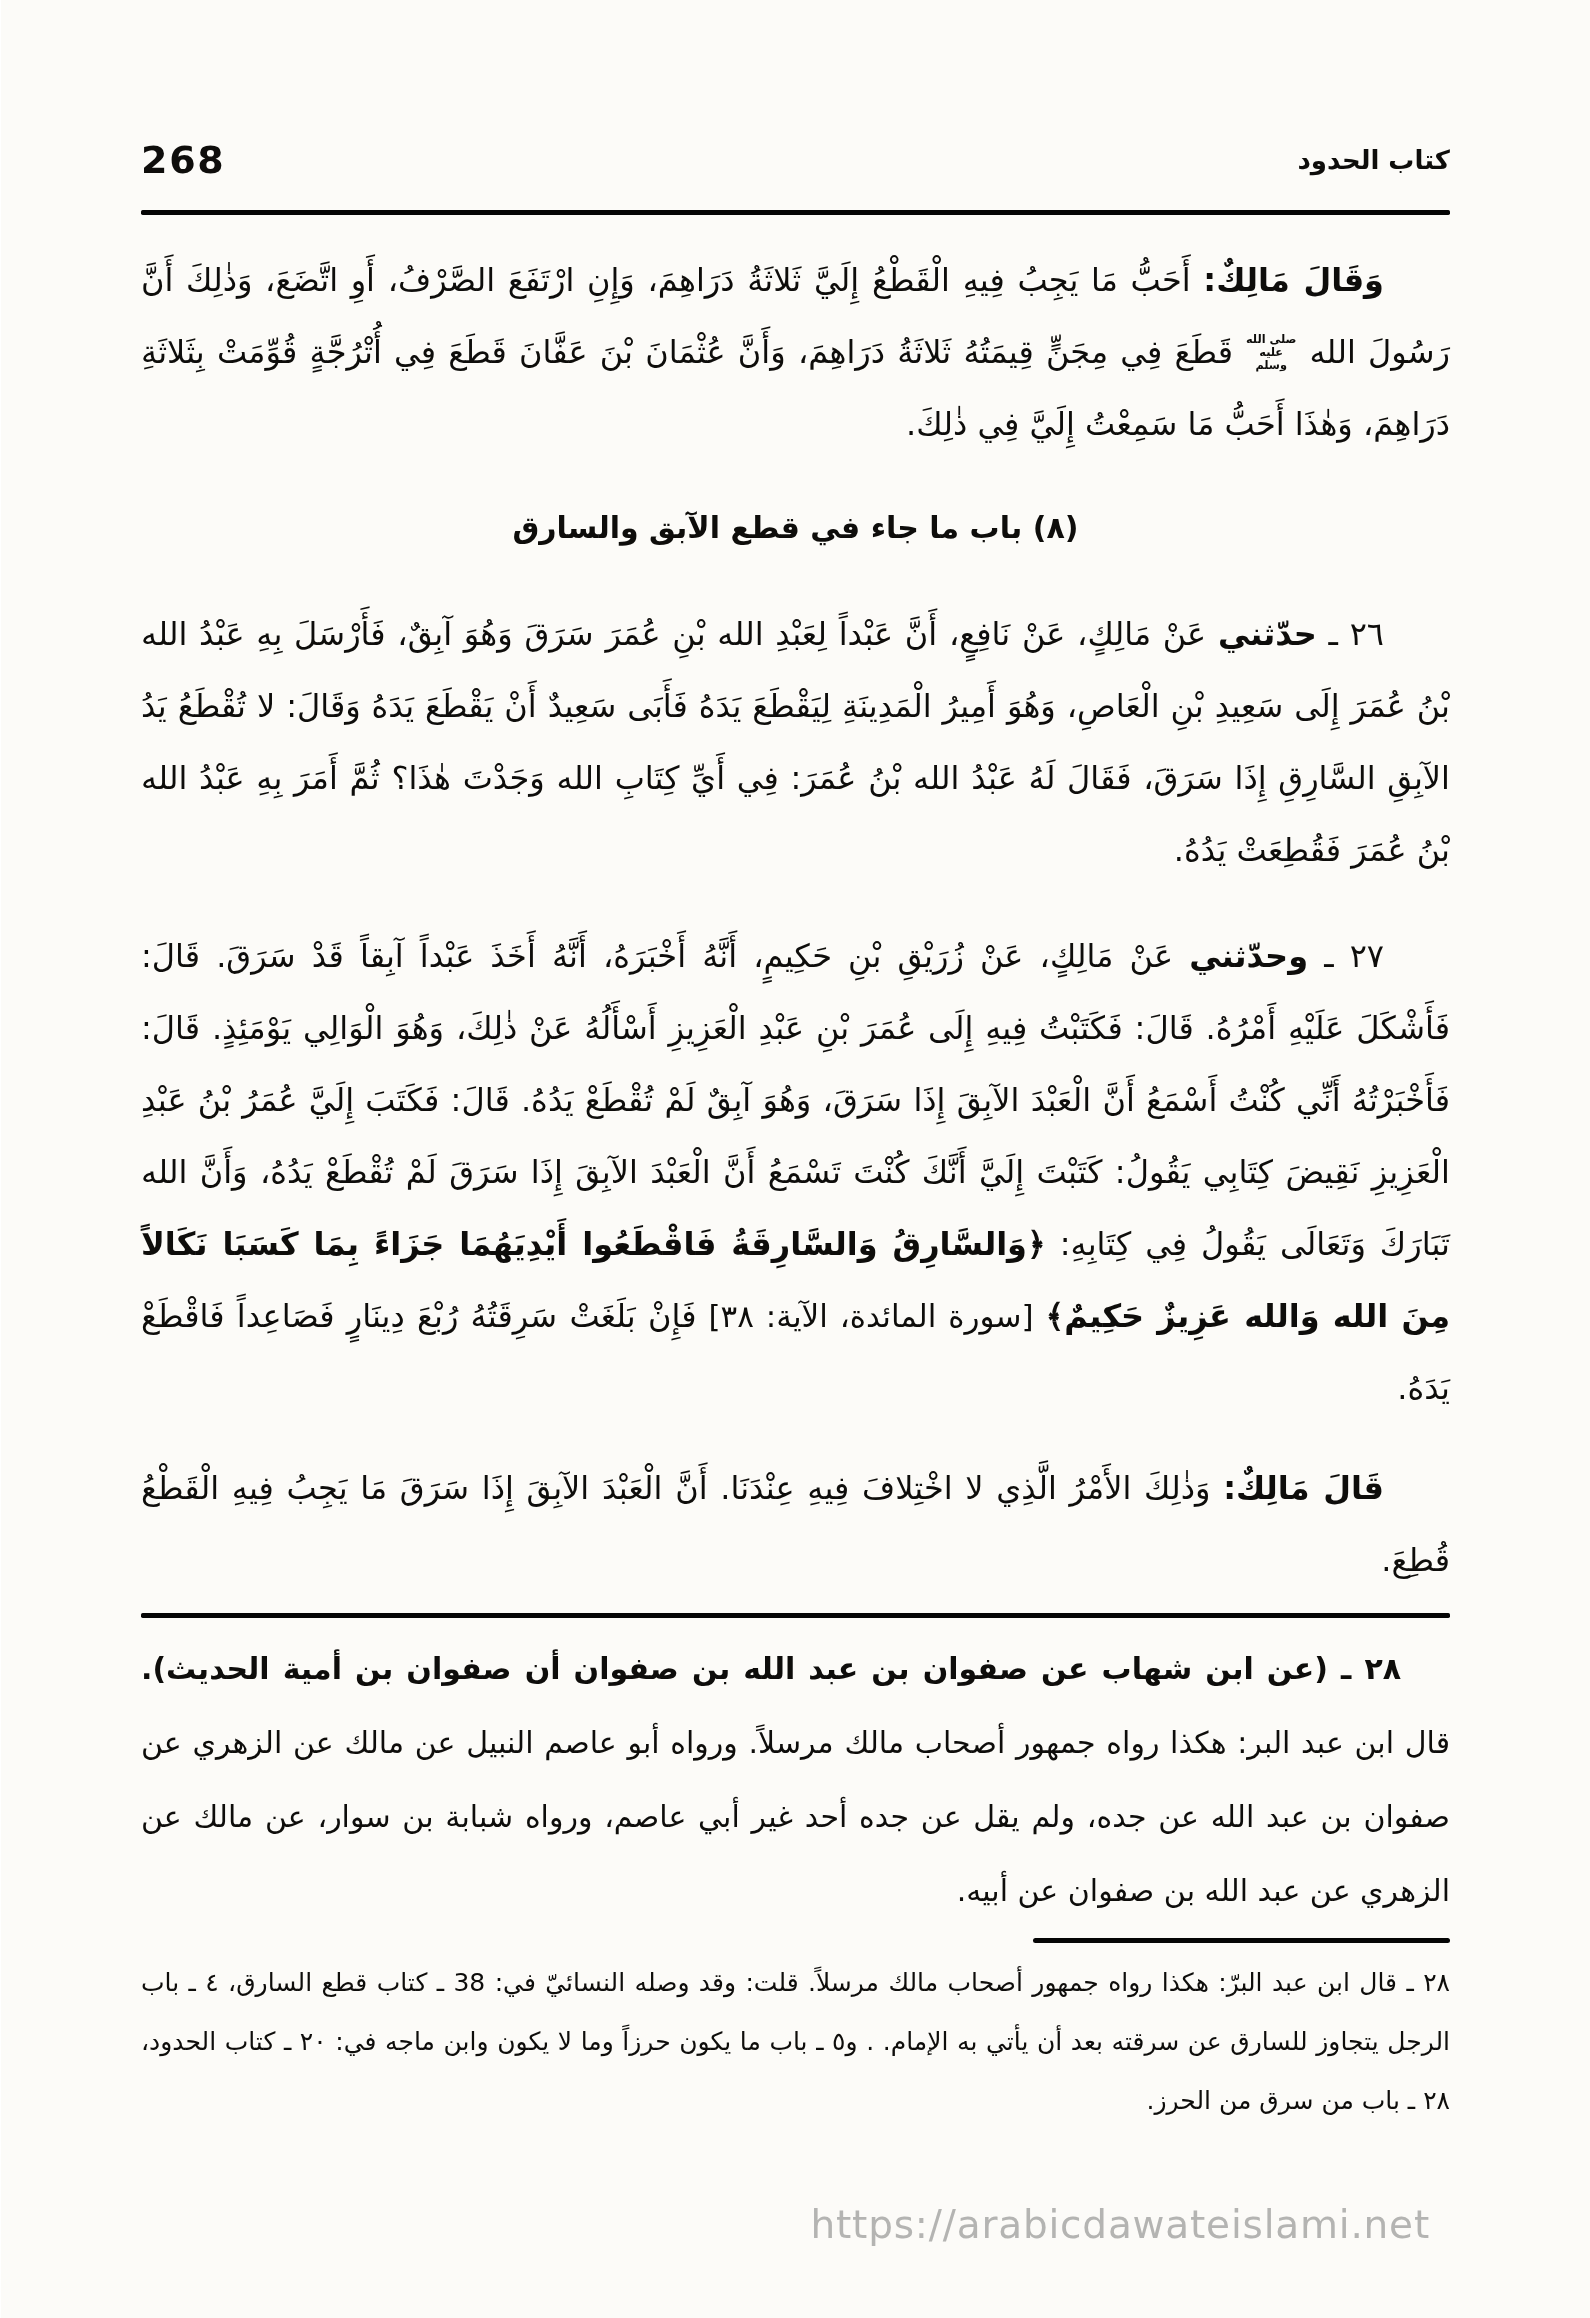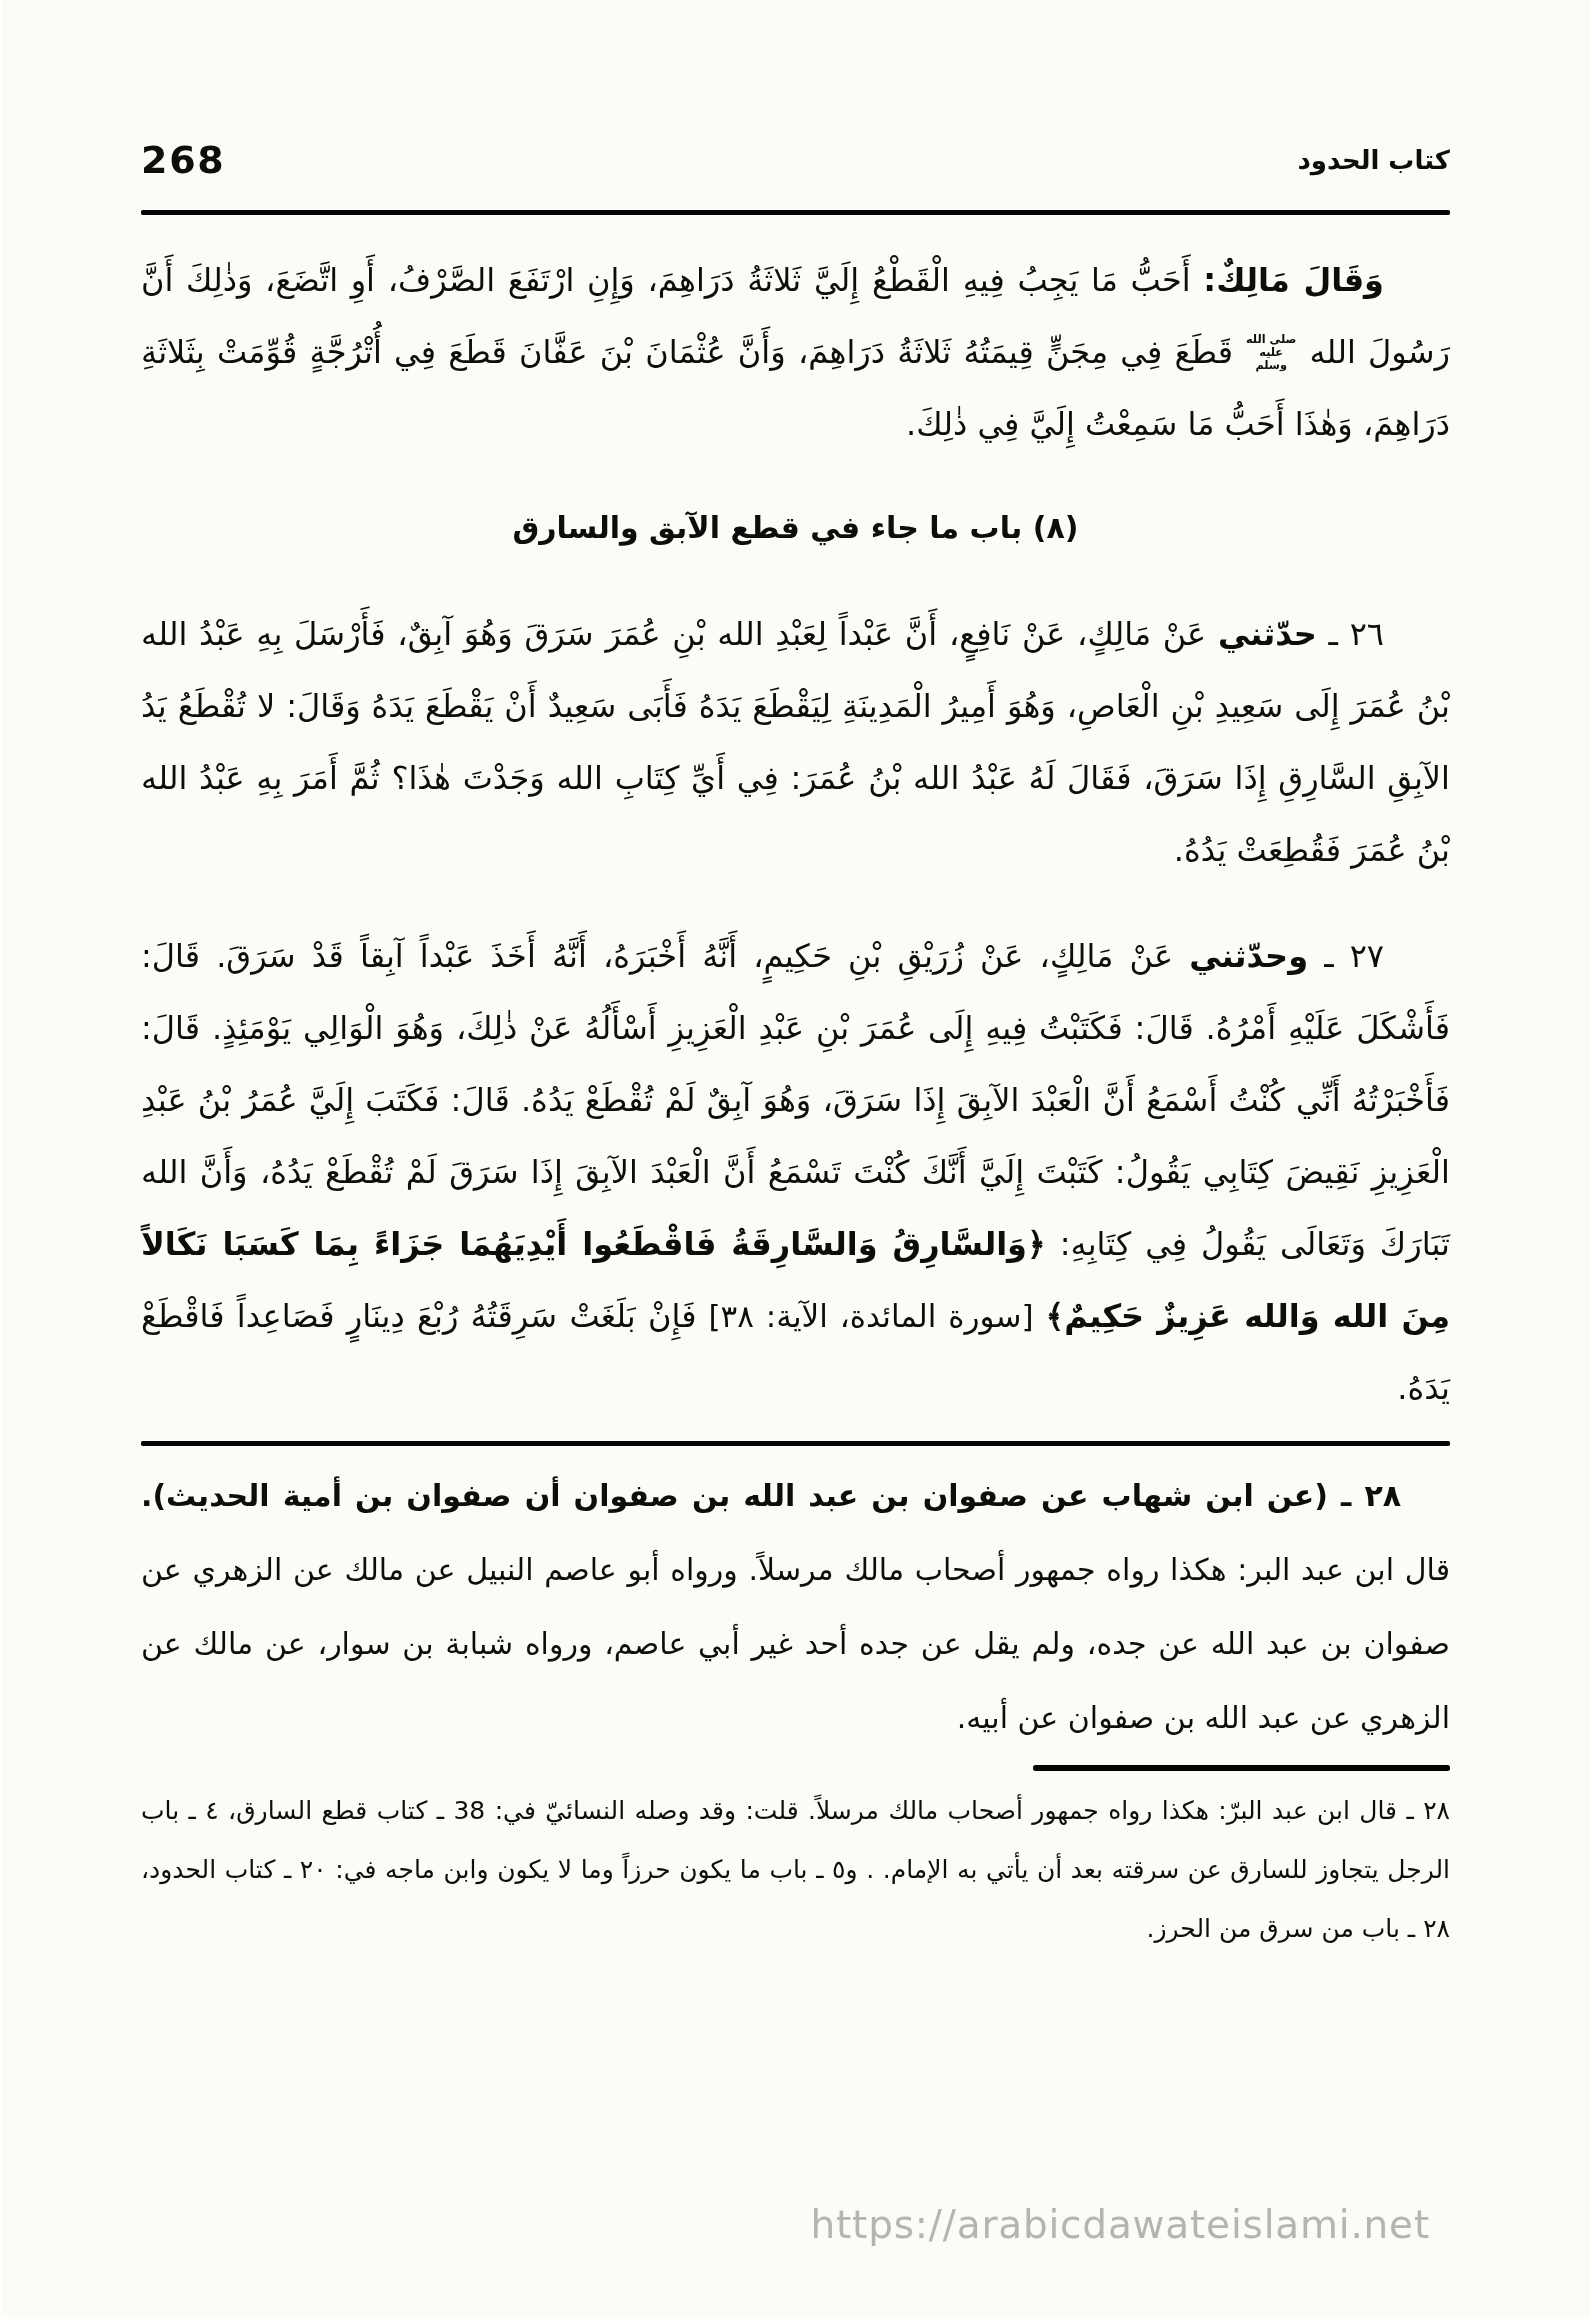--- a/index.html
+++ b/index.html
@@ -138,20 +138,21 @@
 
     <p class="main-text indent p-opening"><b class="opener">وَقَالَ مَالِكٌ:</b><span> أَحَبُّ مَا يَجِبُ فِيهِ الْقَطْعُ إِلَيَّ ثَلاثَةُ دَرَاهِمَ، وَإِنِ ارْتَفَعَ الصَّرْفُ، أَوِ اتَّضَعَ، وَذٰلِكَ أَنَّ رَسُولَ الله </span><span class="salawat">صلى الله عليه وسلم</span><span> قَطَعَ فِي مِجَنٍّ قِيمَتُهُ ثَلاثَةُ دَرَاهِمَ، وَأَنَّ عُثْمَانَ بْنَ عَفَّانَ قَطَعَ فِي أُتْرُجَّةٍ قُوِّمَتْ بِثَلاثَةِ دَرَاهِمَ، وَهٰذَا أَحَبُّ مَا سَمِعْتُ إِلَيَّ فِي ذٰلِكَ.</span></p>
 
     <h1 class="chapter">(٨) باب ما جاء في قطع الآبق والسارق</h1>
 
     <p class="main-text indent p-h26"><span>٢٦ ـ </span><b class="opener">حدّثني</b><span> عَنْ مَالِكٍ، عَنْ نَافِعٍ، أَنَّ عَبْداً لِعَبْدِ الله بْنِ عُمَرَ سَرَقَ وَهُوَ آبِقٌ، فَأَرْسَلَ بِهِ عَبْدُ الله بْنُ عُمَرَ إِلَى سَعِيدِ بْنِ الْعَاصِ، وَهُوَ أَمِيرُ الْمَدِينَةِ لِيَقْطَعَ يَدَهُ فَأَبَى سَعِيدٌ أَنْ يَقْطَعَ يَدَهُ وَقَالَ: لا تُقْطَعُ يَدُ الآبِقِ السَّارِقِ إِذَا سَرَقَ، فَقَالَ لَهُ عَبْدُ الله بْنُ عُمَرَ: فِي أَيِّ كِتَابِ الله وَجَدْتَ هٰذَا؟ ثُمَّ أَمَرَ بِهِ عَبْدُ الله بْنُ عُمَرَ فَقُطِعَتْ يَدُهُ.</span></p>
 
     <p class="main-text indent p-h27"><span>٢٧ ـ </span><b class="opener">وحدّثني</b><span> عَنْ مَالِكٍ، عَنْ زُرَيْقِ بْنِ حَكِيمٍ، أَنَّهُ أَخْبَرَهُ، أَنَّهُ أَخَذَ عَبْداً آبِقاً قَدْ سَرَقَ. قَالَ: فَأَشْكَلَ عَلَيْهِ أَمْرُهُ. قَالَ: فَكَتَبْتُ فِيهِ إِلَى عُمَرَ بْنِ عَبْدِ الْعَزِيزِ أَسْأَلُهُ عَنْ ذٰلِكَ، وَهُوَ الْوَالِي يَوْمَئِذٍ. قَالَ: فَأَخْبَرْتُهُ أَنِّي كُنْتُ أَسْمَعُ أَنَّ الْعَبْدَ الآبِقَ إِذَا سَرَقَ، وَهُوَ آبِقٌ لَمْ تُقْطَعْ يَدُهُ. قَالَ: فَكَتَبَ إِلَيَّ عُمَرُ بْنُ عَبْدِ الْعَزِيزِ نَقِيضَ كِتَابِي يَقُولُ: كَتَبْتَ إِلَيَّ أَنَّكَ كُنْتَ تَسْمَعُ أَنَّ الْعَبْدَ الآبِقَ إِذَا سَرَقَ لَمْ تُقْطَعْ يَدُهُ، وَأَنَّ الله تَبَارَكَ وَتَعَالَى يَقُولُ فِي كِتَابِهِ: </span><span class="quran">﴿وَالسَّارِقُ وَالسَّارِقَةُ فَاقْطَعُوا أَيْدِيَهُمَا جَزَاءً بِمَا كَسَبَا نَكَالاً مِنَ الله وَالله عَزِيزٌ حَكِيمٌ﴾</span><span class="verse-ref"> [سورة المائدة، الآية: ٣٨] </span><span>فَإِنْ بَلَغَتْ سَرِقَتُهُ رُبْعَ دِينَارٍ فَصَاعِداً فَاقْطَعْ يَدَهُ.</span></p>
 
 
+    <p class="main-text indent p-ruling"><b class="opener">قَالَ مَالِكٌ:</b><span> وَذٰلِكَ الأَمْرُ الَّذِي لا اخْتِلافَ فِيهِ عِنْدَنَا. أَنَّ الْعَبْدَ الآبِقَ إِذَا سَرَقَ مَا يَجِبُ فِيهِ الْقَطْعُ قُطِعَ.</span></p>
 
   </main>
 
   <div class="section-rule"></div>
 
   <section>
     <p class="commentary"><b>٢٨ ـ (عن ابن شهاب عن صفوان بن عبد الله بن صفوان أن صفوان بن أمية الحديث). </b><span>قال ابن عبد البر: هكذا رواه جمهور أصحاب مالك مرسلاً. ورواه أبو عاصم النبيل عن مالك عن الزهري عن صفوان بن عبد الله عن جده، ولم يقل عن جده أحد غير أبي عاصم، ورواه شبابة بن سوار، عن مالك عن الزهري عن عبد الله بن صفوان عن أبيه.</span></p>
   </section>
 
   <div class="footnote-rule"></div>

